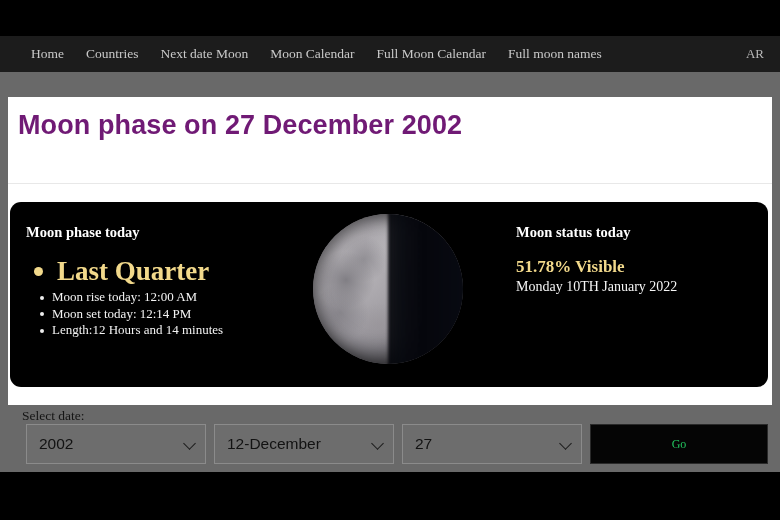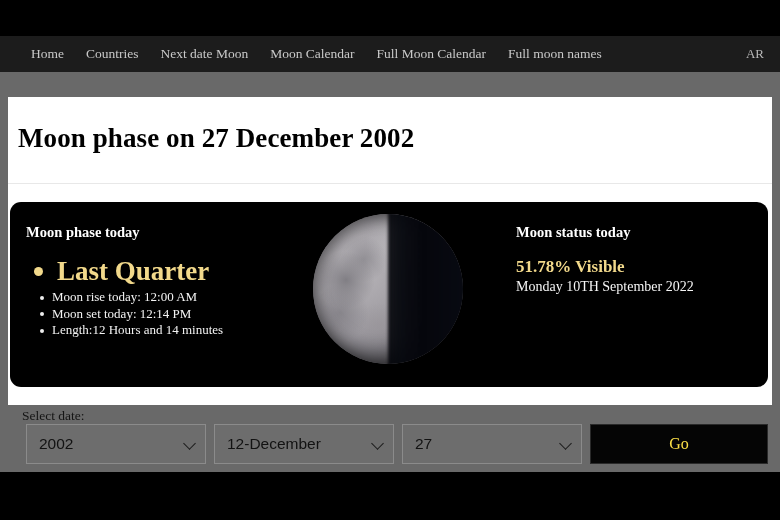--- a/index.html
+++ b/index.html
@@ -76,25 +76,25 @@
   .card {
     position: absolute;
     left: 8px; top: 97px;
     width: 764px; height: 308px;
     background: #ffffff;
     box-sizing: border-box;
     overflow: hidden;
   }
   .card-title {
     position: absolute;
-    left: 10px; top: 26px;
-    font-family: Liberation Serif, serif;
+    left: 10px; top: 13px;
+    font-family: Liberation Sans, sans-serif;
     font-weight: bold;
     font-size: 27px;
-    color: #000000;
+    color: #701a75;
     letter-spacing: 0.1px;
     white-space: nowrap;
   }
   .divider {
     position: absolute;
     left: 0; top: 86px;
     width: 764px; height: 1px;
     background: #e8e8e8;
   }
 
@@ -274,22 +274,22 @@
     width: 178px; height: 40px;
     background: #050505;
     border: 1px solid #2a2a2a;
     display: flex;
     align-items: center;
     justify-content: center;
     cursor: pointer;
   }
   .go-btn span {
     font-family: "Liberation Serif", serif;
-    font-size: 16px;
-    color: #fde047;
+    font-size: 12px;
+    color: #22c55e;
     text-align: center;
   }
 </style>
 </head>
 <body>
 
 <div class="screen">
 
   <div class="top-strip"></div>
 
@@ -328,21 +328,21 @@
       <div class="moon-wrap">
         <div class="moon">
           <div class="limb"></div>
           <div class="shadow"></div>
         </div>
       </div>
 
       <div class="col-right">
         <div class="col-head">Moon status today</div>
         <div class="visible-pct">51.78% Visible</div>
-        <div class="visible-date">Monday 10TH September 2022</div>
+        <div class="visible-date">Monday 10TH January 2022</div>
       </div>
 
     </div>
   </div>
 
   <div class="select-label">Select date:</div>
 
   <div class="controls">
     <div class="sel sel-year">
       <span class="sel-text">2002</span>

